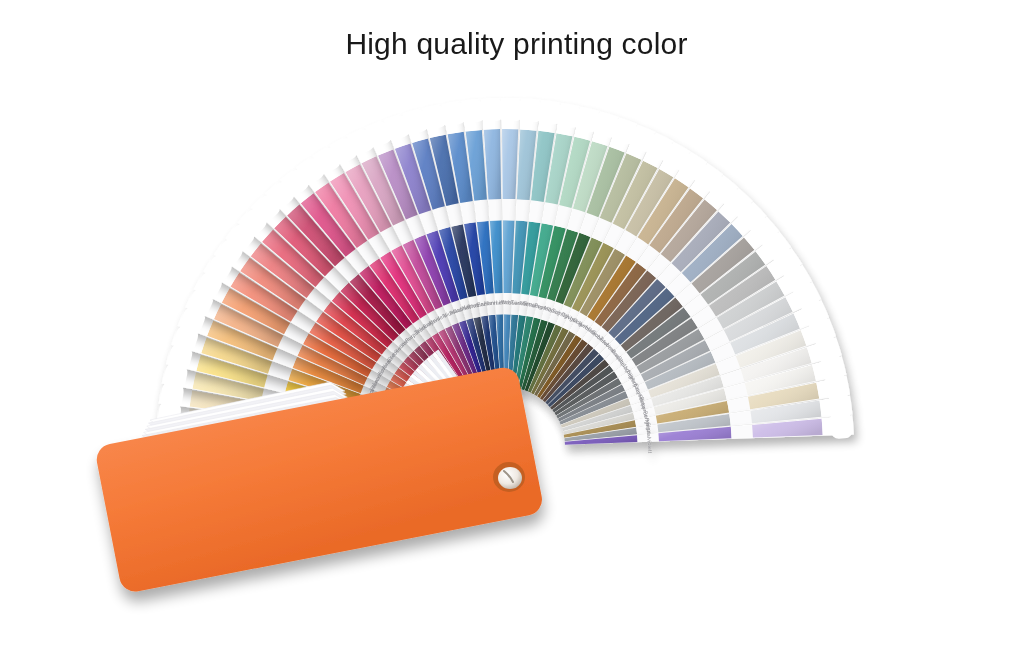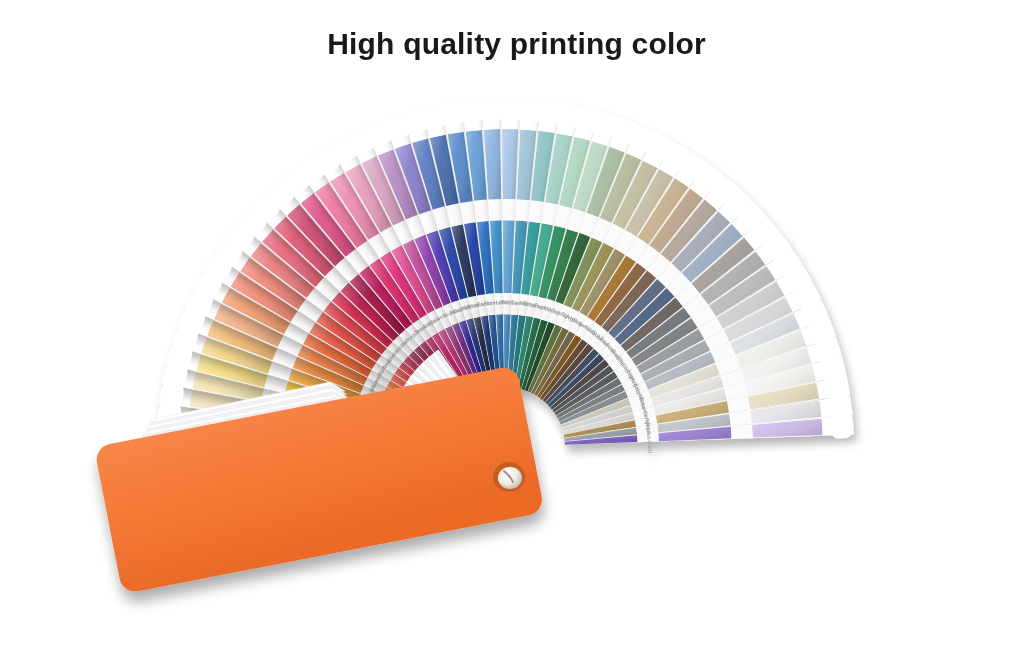--- a/index.html
+++ b/index.html
@@ -18,21 +18,21 @@
     background: #ffffff;
     overflow: hidden;
   }
   #page-title {
     position: absolute;
     left: 0;
     top: 27px;
     width: 1033px;
     text-align: center;
     font-family: "Liberation Sans", sans-serif;
-    font-weight: bold;
+    font-weight: normal;
     font-size: 30px;
     letter-spacing: 0.2px;
     color: #191919;
     white-space: nowrap;
   }
   #fan-wrap {
     position: absolute;
     left: 0;
     top: 0;
     width: 1033px;

